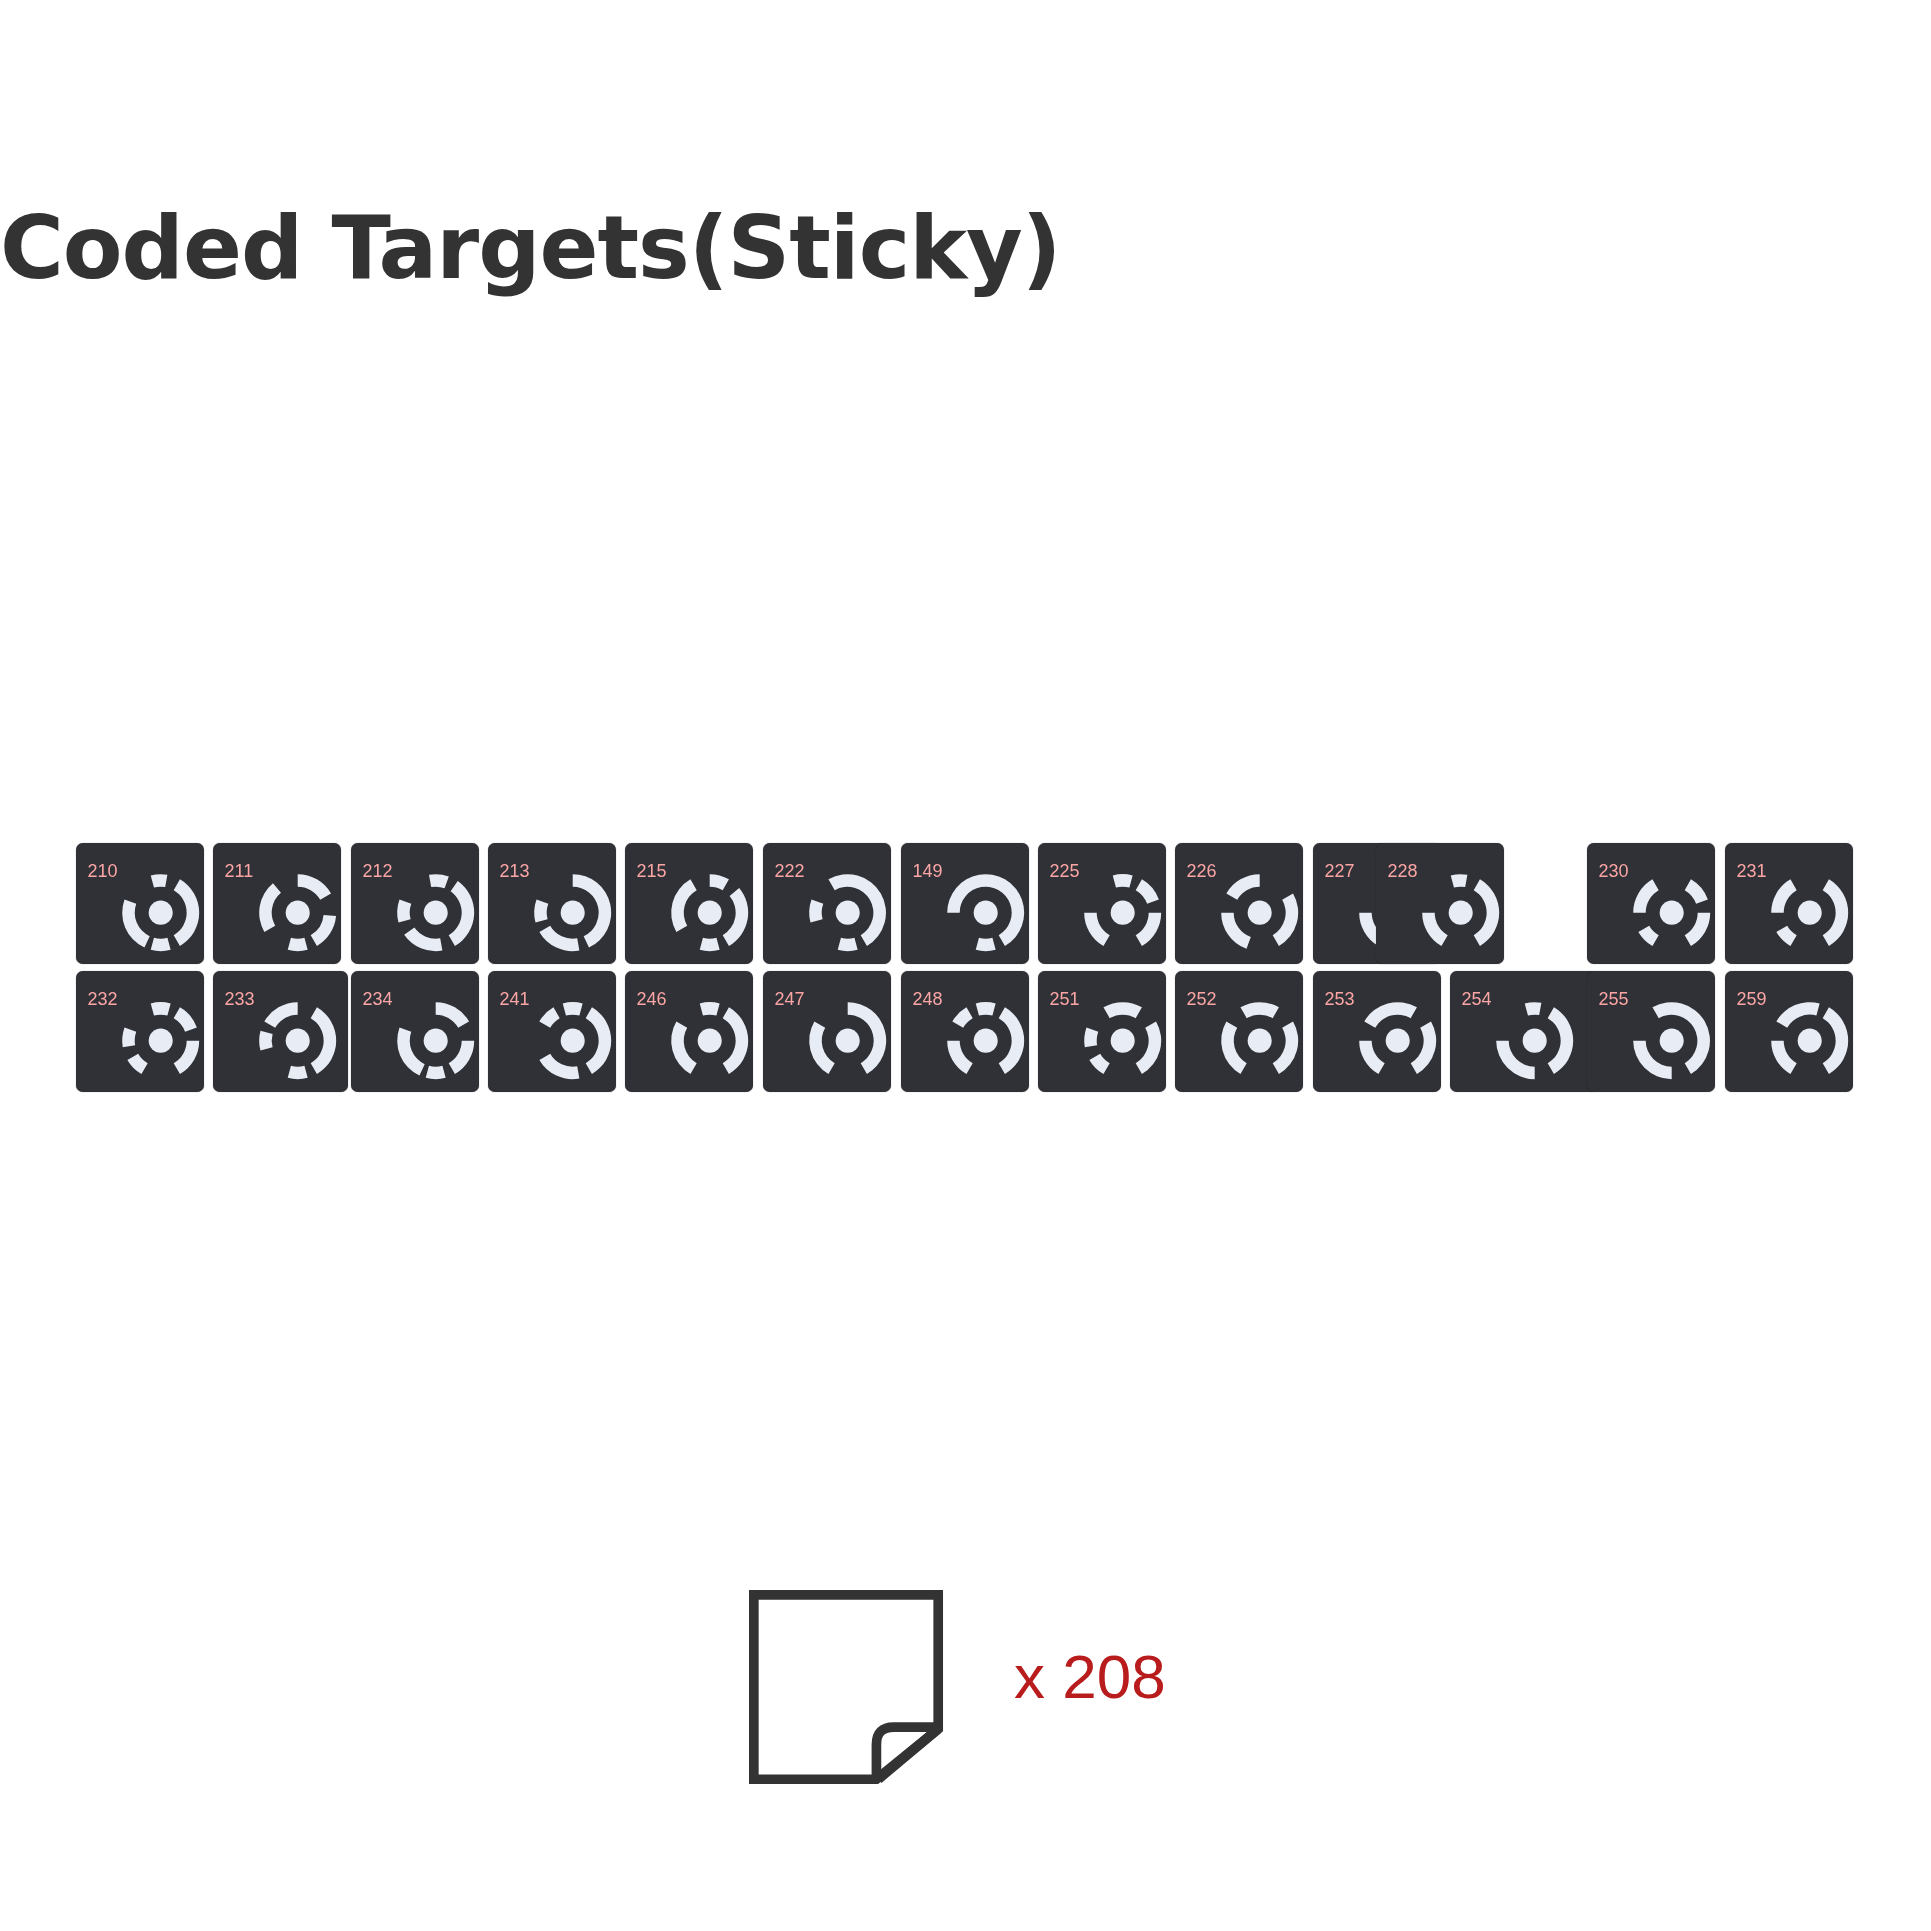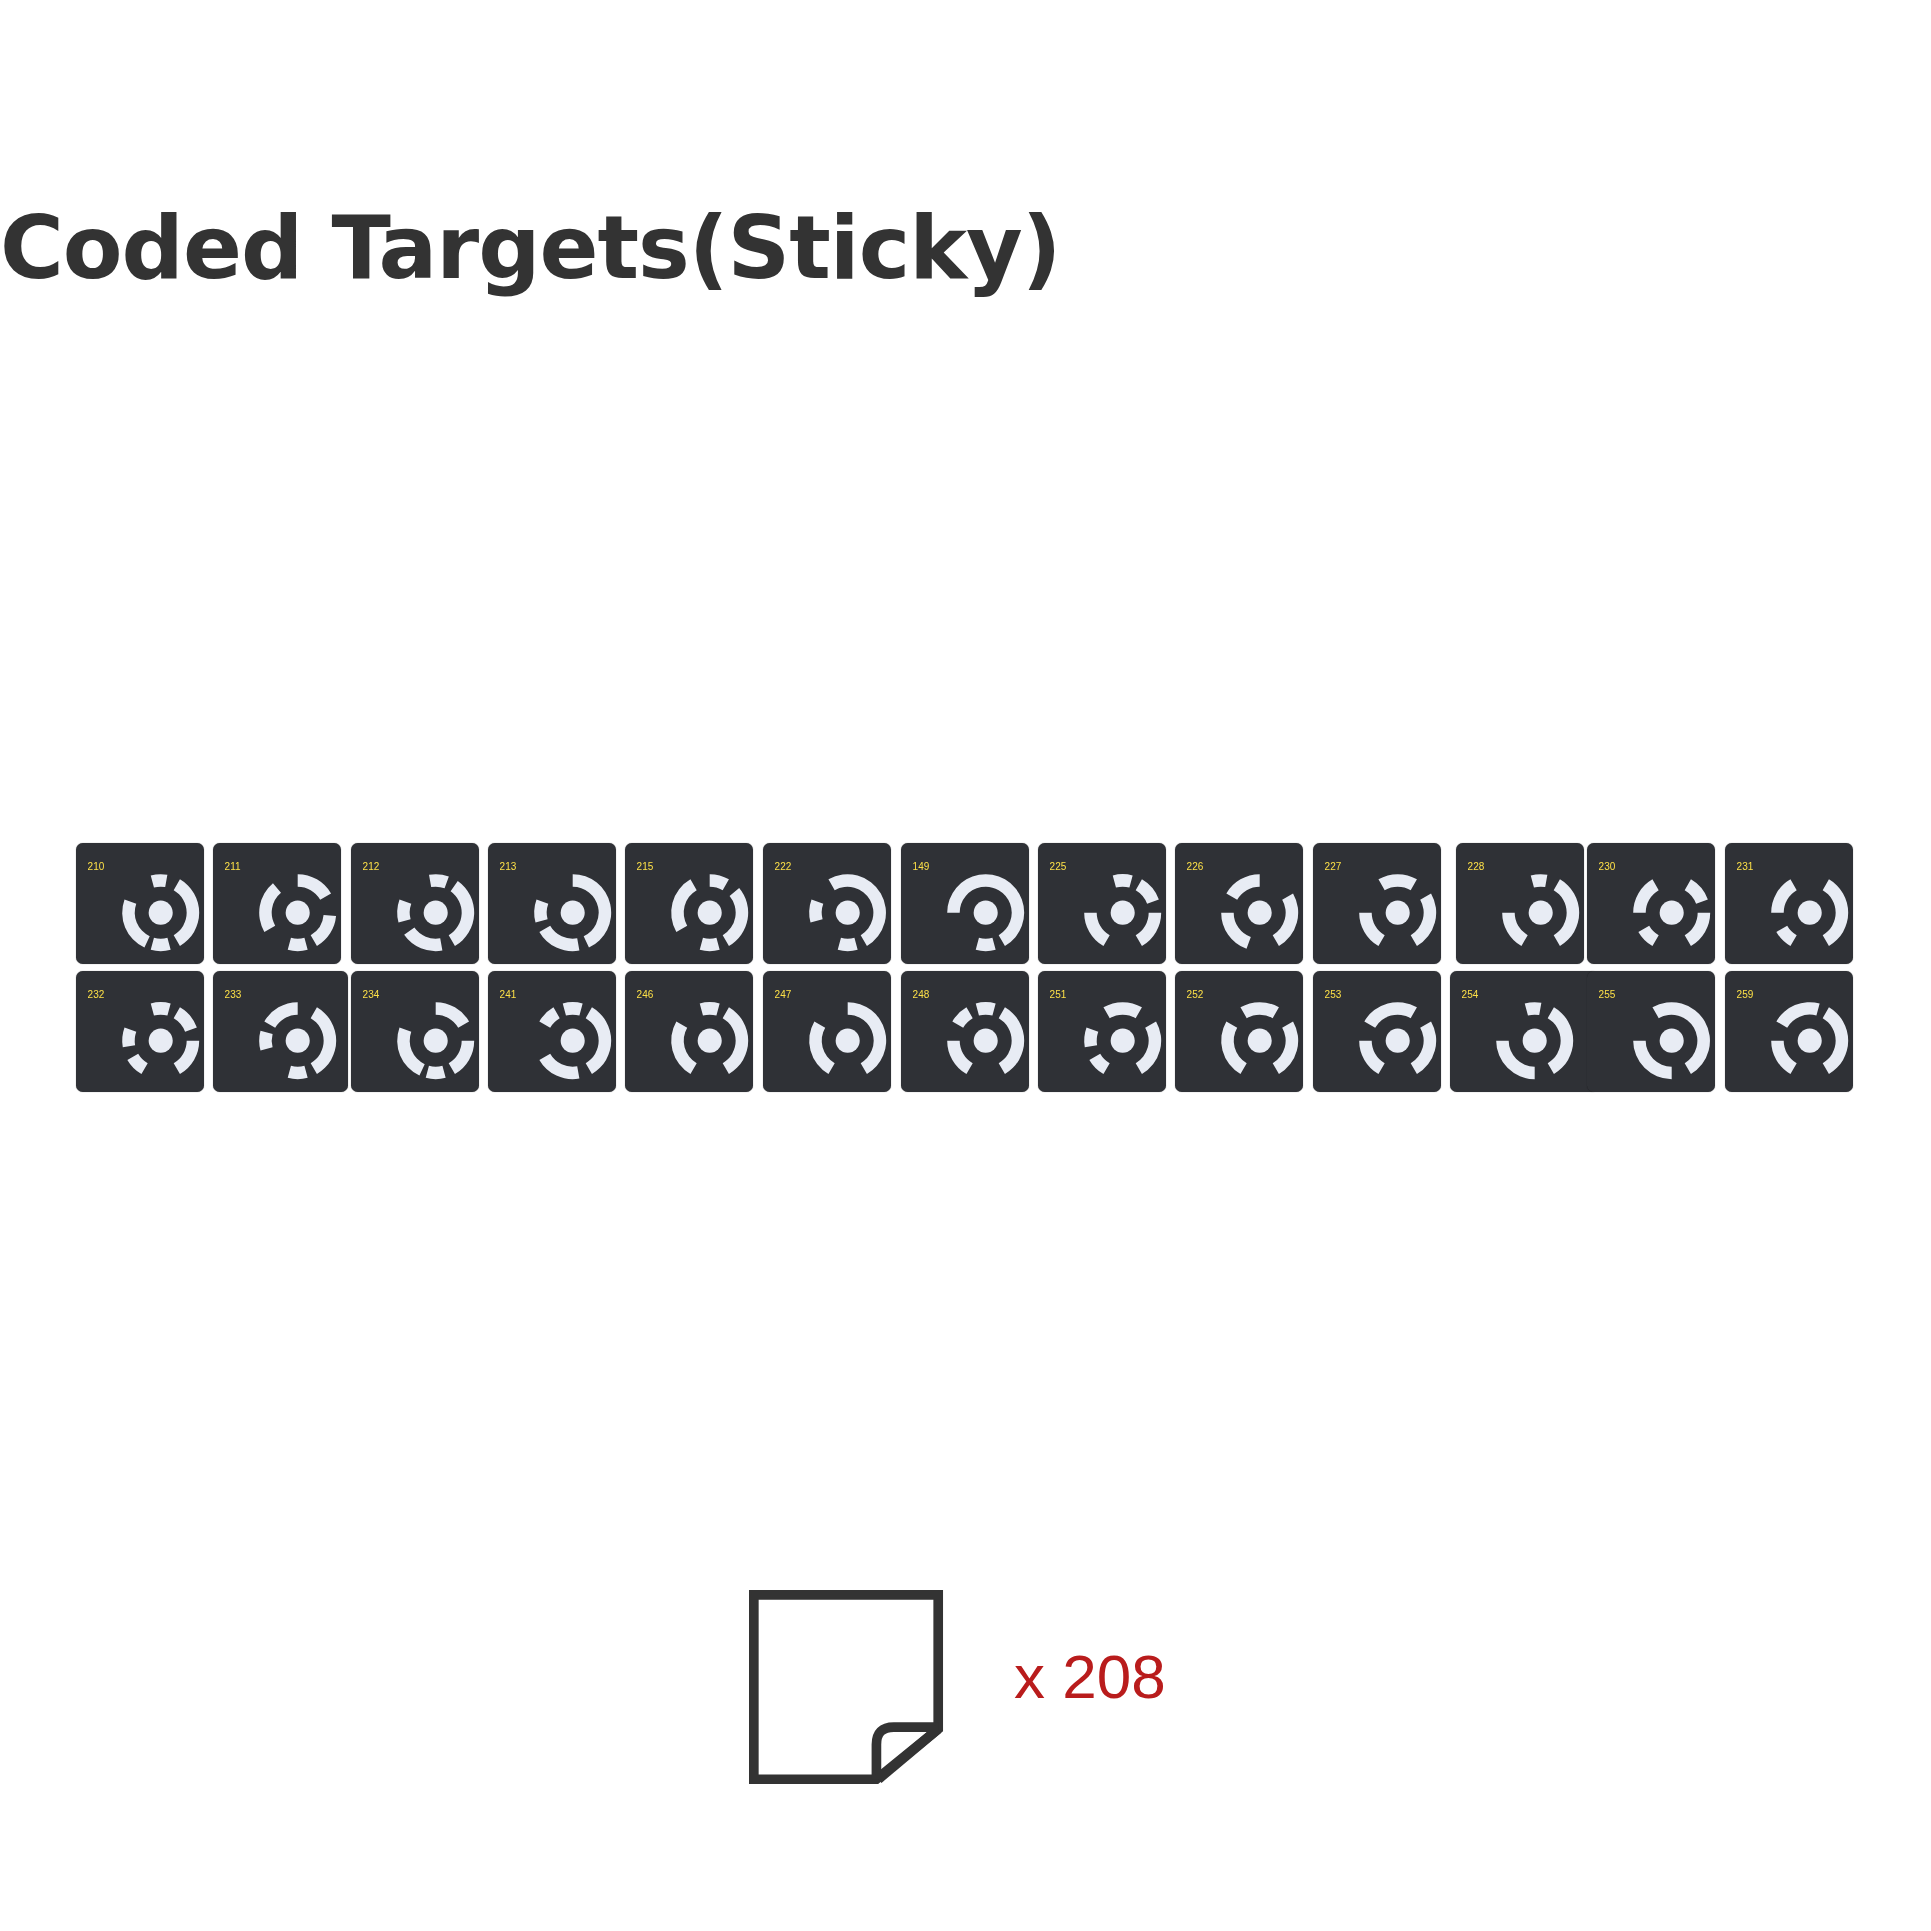--- a/index.html
+++ b/index.html
@@ -9,21 +9,21 @@
     font-family: "DejaVu Sans", sans-serif; font-weight: bold; font-size: 87px;
     letter-spacing: -1px; color: #333333; line-height: 1;
   }
   .sheet { position: absolute; left: 76px; top: 843px; width: 1777px; height: 249px; }
   .tile {
     position: absolute; width: 128px; height: 121px; background: #2f3136;
     border-radius: 6.8px; box-shadow: 0 0 1px rgba(0,0,0,0.5);
   }
   .tile-label {
     position: absolute; left: 11.6px; top: 19.3px; font-family: "Liberation Sans", sans-serif;
-    font-size: 10px; color: #fde047; line-height: 1;
+    font-size: 18px; color: #fca5a5; line-height: 1;
   }
   .tile svg { position: absolute; left: 0; top: 0; }
   .qty-row { position: absolute; left: 749px; top: 1590px; height: 193px; width: 483px; }
   .sticker-icon { position: absolute; left: 0; top: 0; }
   .qty-text {
     position: absolute; left: 265px; top: 56px; font-family: "Liberation Sans", sans-serif;
     font-size: 62px; color: #b91c1c; line-height: 1; white-space: nowrap;
   }
 </style>
 </head>
@@ -119,21 +119,21 @@
     </div>
     <div class="tile" style="left: 1237px; top: 0px; background: rgb(47, 49, 54);">
       <span class="tile-label">227</span>
       <svg width="128" height="121" viewBox="0 0 133 125">
         <path d="M68.00 37.36 A40 40 0 0 1 108.00 37.36 L101.50 48.62 A27 27 0 0 0 74.50 48.62 Z" fill="#e8ecf4"></path>
         <path d="M122.64 52.00 A40 40 0 0 1 108.00 106.64 L101.50 95.38 A27 27 0 0 0 111.38 58.50 Z" fill="#e8ecf4"></path>
         <path d="M68.00 106.64 A40 40 0 0 1 48.00 72.00 L61.00 72.00 A27 27 0 0 0 74.50 95.38 Z" fill="#e8ecf4"></path>
         <circle cx="88" cy="72" r="12.5" fill="#e8ecf4"></circle>
       </svg>
     </div>
-    <div class="tile" style="left: 1380px; top: 0px; background: rgb(47, 49, 54);">
+    <div class="tile" style="left: 1300px; top: 0px; background: rgb(47, 49, 54);">
       <span class="tile-label">228</span>
       <svg width="128" height="121" viewBox="0 0 133 125">
         <path d="M77.65 33.36 A40 40 0 0 1 94.95 32.61 L92.69 45.41 A27 27 0 0 0 81.01 45.92 Z" fill="#e8ecf4"></path>
         <path d="M108.00 37.36 A40 40 0 0 1 108.00 106.64 L101.50 95.38 A27 27 0 0 0 101.50 48.62 Z" fill="#e8ecf4"></path>
         <path d="M68.00 106.64 A40 40 0 0 1 48.00 72.00 L61.00 72.00 A27 27 0 0 0 74.50 95.38 Z" fill="#e8ecf4"></path>
         <circle cx="88" cy="72" r="12.5" fill="#e8ecf4"></circle>
       </svg>
     </div>
     <div class="tile" style="left: 1511px; top: 0px; background: rgb(47, 49, 54);">
       <span class="tile-label">230</span>

